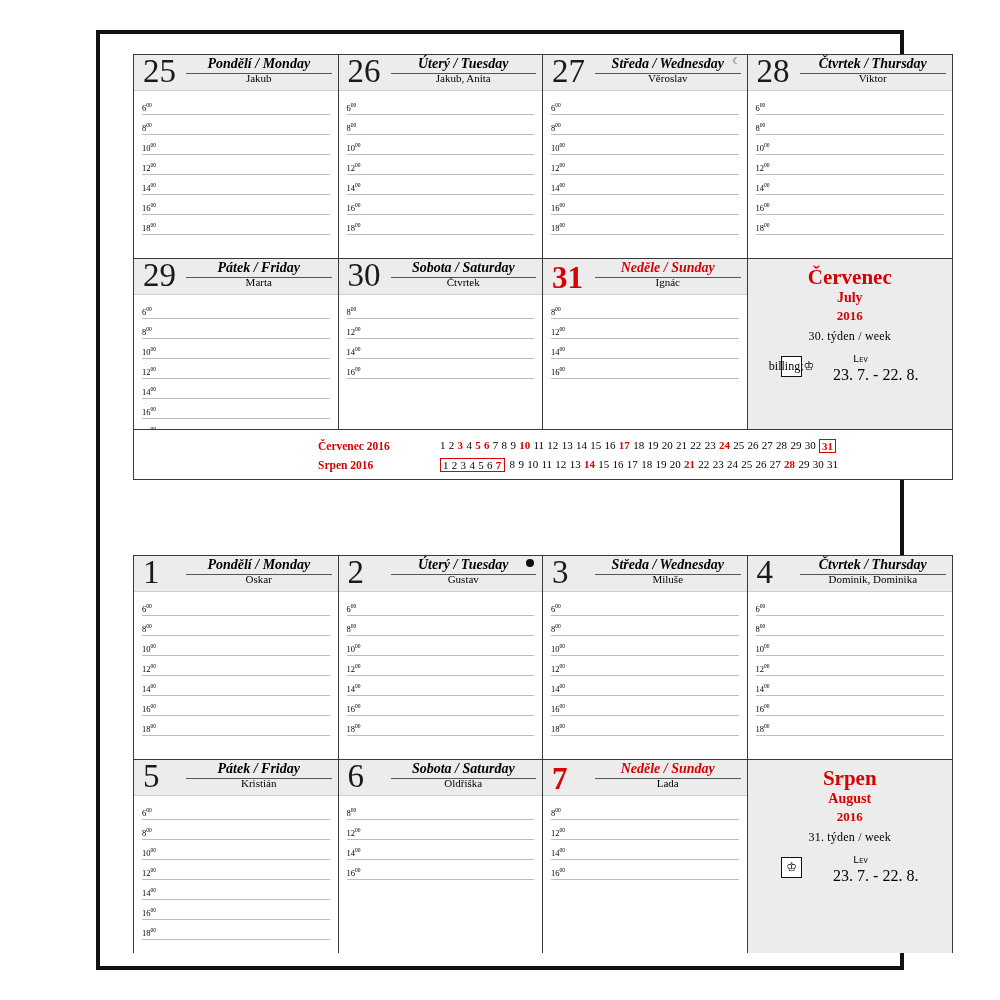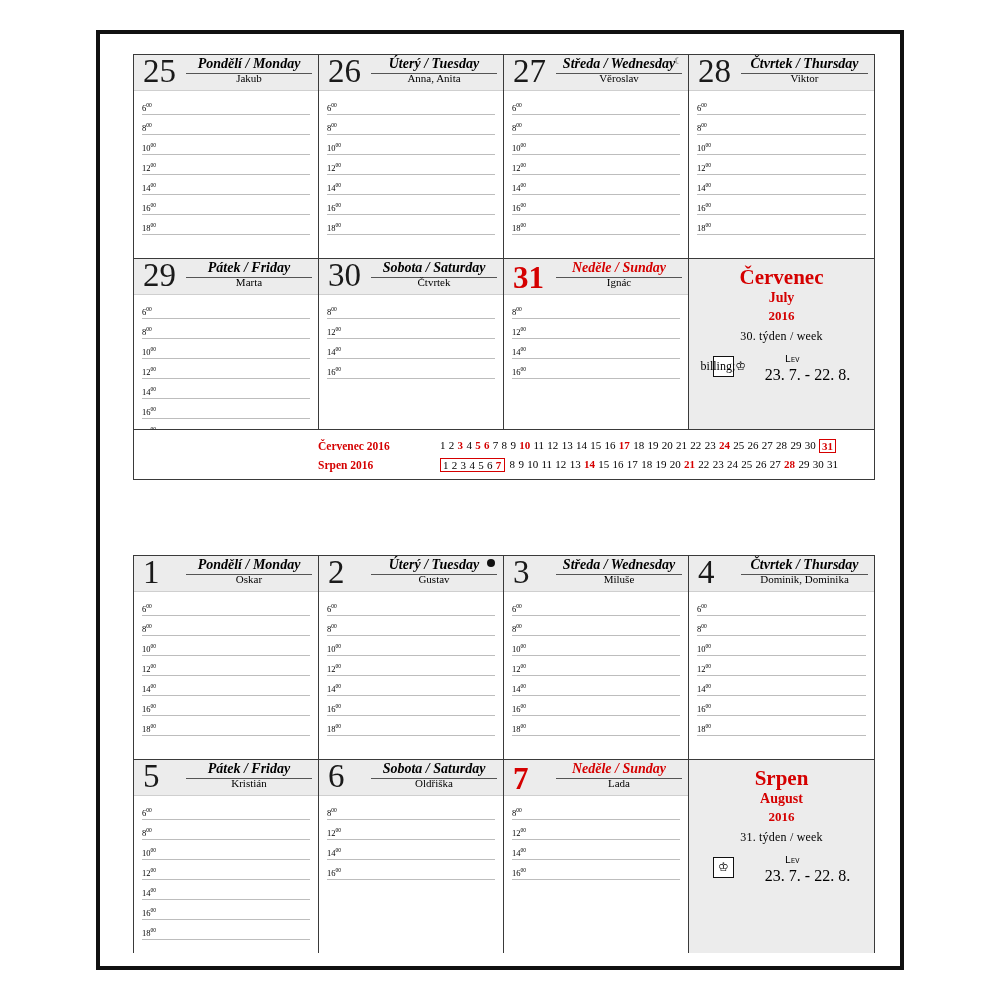--- a/index.html
+++ b/index.html
@@ -21,21 +21,21 @@
     width: 808px;
     height: 940px;
     border: 4px solid #111;
     background: #ffffff;
     box-sizing: border-box;
   }
   .spread {
     position: absolute;
     box-sizing: border-box;
     left: 33px;
-    width: 742px;
+    width: 820px;
     border: 1px solid #3a3a3a;
     background: #fca5a5;
   }
   .spread.top { top: 20px; height: 426px; }
   .spread.bottom { top: 521px; height: 398px; }
 
   .row {
     display: flex;
     width: 100%;
     box-sizing: border-box;
@@ -263,21 +263,21 @@
             </div>
         </div>
       </div>
 
       <div class="cell">
         <div class="dayhead">
           <div class="daynum">26</div>
           <div class="dayname">
             <span>Úterý</span> / <span>Tuesday</span>
           </div>
-          <div class="nameday">Anna, Anita</div>
+          <div class="nameday">Jakub, Anita</div>
         </div>
         <div class="hours">
           <div class="hour">
               <span class="lbl"><span>6</span><sup>00</sup></span>
             </div>
           <div class="hour">
               <span class="lbl"><span>8</span><sup>00</sup></span>
             </div>
           <div class="hour">
               <span class="lbl"><span>10</span><sup>00</sup></span>

